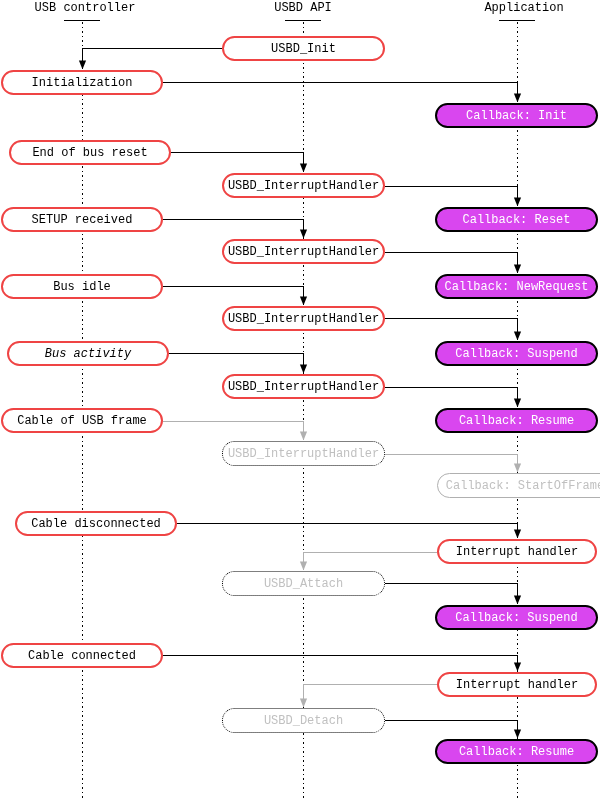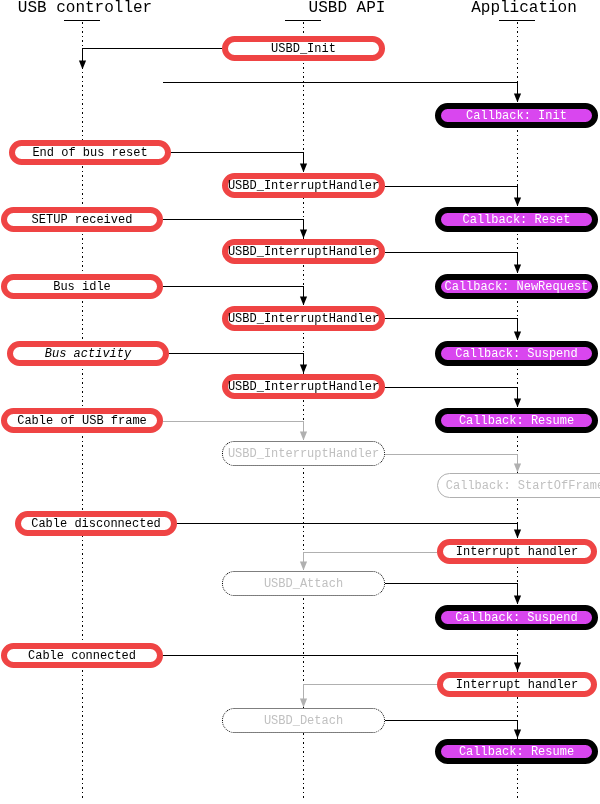--- a/index.html
+++ b/index.html
@@ -3,25 +3,25 @@
 <meta charset="utf-8">
 <style>
   html,body{margin:0;padding:0;background:#fff;}
   .canvas{
     position:relative;width:600px;height:804px;background:#ffffff;
     overflow:hidden;font-family:"Liberation Mono","DejaVu Sans Mono",monospace;
   }
   .svg-layer{position:absolute;left:0;top:0;width:600px;height:804px;}
   .col-header{
     position:absolute;top:1px;transform:translateX(-50%);
-    font-size:16px;line-height:15px;color:#000;white-space:nowrap;
+    font-size:12px;line-height:15px;color:#000;white-space:nowrap;
   }
   .node{
     position:absolute;height:25px;box-sizing:border-box;
-    border:6px solid #ef4444;border-radius:12.5px;background:#fff;color:#000;
+    border:2px solid #ef4444;border-radius:12.5px;background:#fff;color:#000;
     display:flex;align-items:center;justify-content:center;
     font-size:12px;white-space:nowrap;
   }
   .w-left{width:162px;}
   .w-mid{width:163px;}
   .w-right{width:163px;}
   .w-right-sm{width:160px;}
   .node.black{background:#d946ef;border-color:#000;color:#fff;}
   .node.ghost{border:1px dotted #000;color:#c0c0c0;background:#fff;}
   .node.inactive{border:1px solid #b0b0b0;color:#c0c0c0;background:#fff;}
@@ -72,24 +72,25 @@
 
     <g stroke="#b0b0b0" stroke-width="1" fill="none" shape-rendering="crispEdges">
       <polyline points="163,421.5 303.5,421.5 303.5,439.5" marker-end="url(#arrow-gray)"></polyline>
       <polyline points="385,454.5 517.5,454.5 517.5,471.5" marker-end="url(#arrow-gray)"></polyline>
       <polyline points="437,552.5 303.5,552.5 303.5,569.5" marker-end="url(#arrow-gray)"></polyline>
       <polyline points="437,684.5 303.5,684.5 303.5,706.5" marker-end="url(#arrow-gray)"></polyline>
     </g>
   </svg>
 
   <div class="col-header" style="left:85px;">USB controller</div>
-  <div class="col-header" style="left:303px;margin-left:44px;">USBD API</div>
+  <div class="col-header" style="left:303px;">USBD API</div>
   <div class="col-header" style="left:524px;">Application</div>
 
   <div class="node w-mid" style="left:222px;top:36px;">USBD_Init</div>
+  <div class="node w-left" style="left:1px;top:70px;">Initialization</div>
   <div class="node w-right black" style="left:435px;top:103px;">Callback: Init</div>
 
   <div class="node w-left" style="left:9px;top:140px;">End of bus reset</div>
   <div class="node w-mid" style="left:222px;top:173px;">USBD_InterruptHandler</div>
 
   <div class="node w-right black" style="left:435px;top:207px;">Callback: Reset</div>
   <div class="node w-left" style="left:1px;top:207px;">SETUP received</div>
   <div class="node w-mid" style="left:222px;top:239px;">USBD_InterruptHandler</div>
 
   <div class="node w-left" style="left:1px;top:274px;">Bus idle</div>

